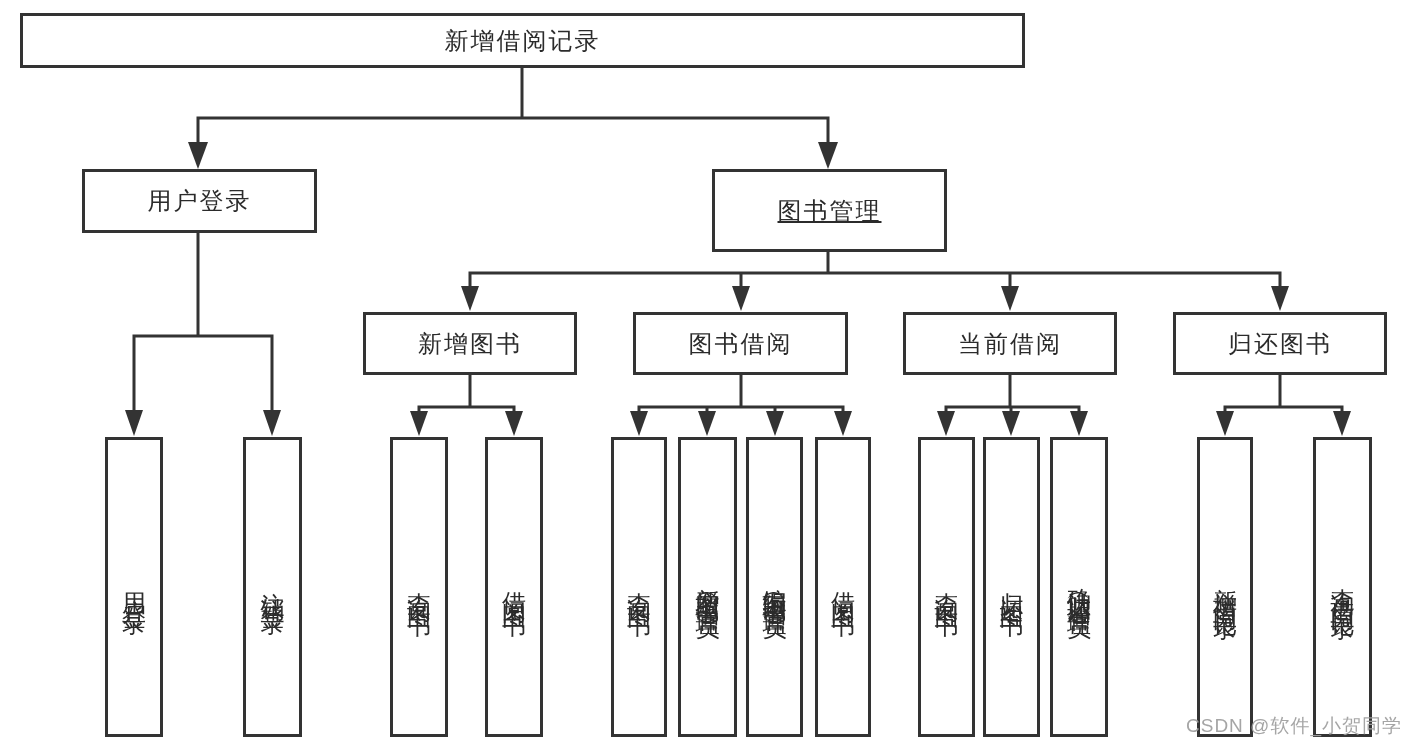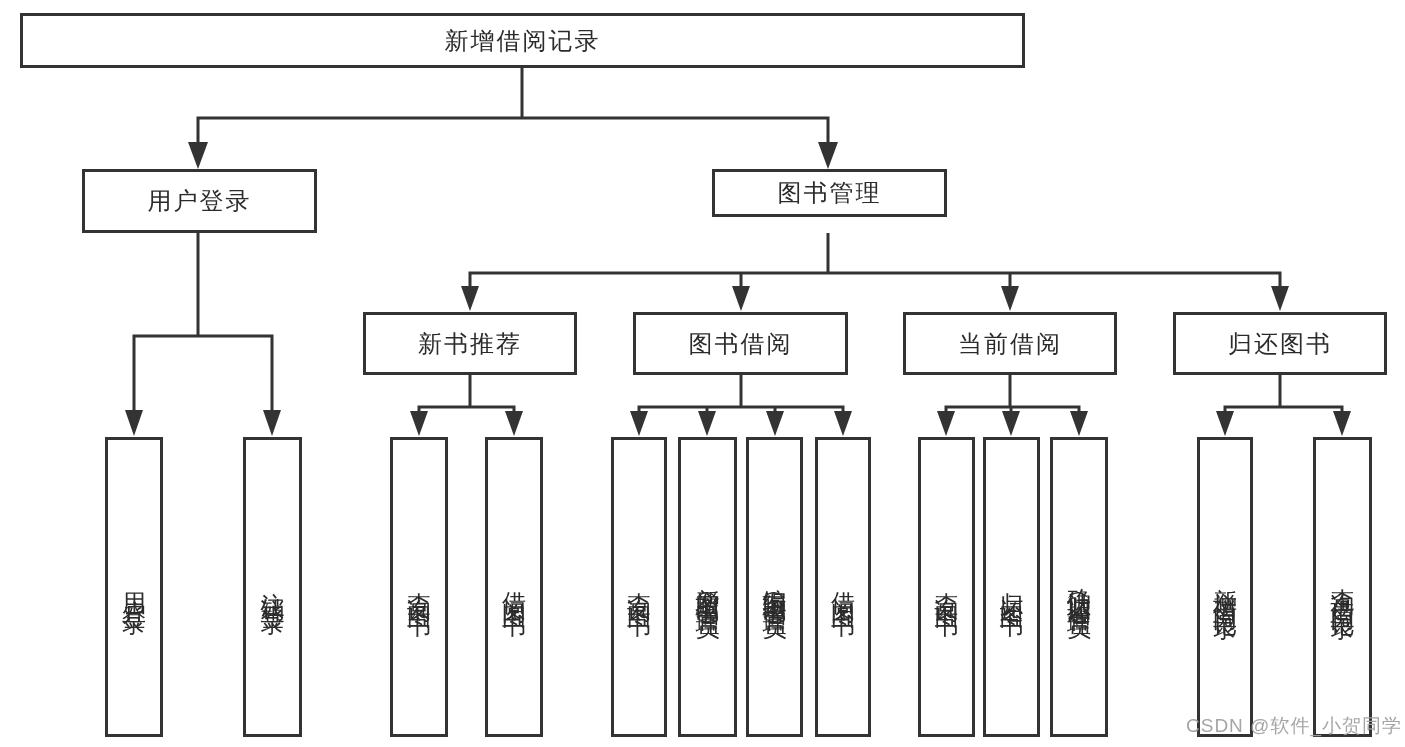--- a/index.html
+++ b/index.html
@@ -89,26 +89,26 @@
     </g>
   </svg>
 
   <div class="box" style="left:20px;top:13px;width:1005px;height:55px;">
     <span class="hlabel">新增借阅记录</span>
   </div>
 
   <div class="box" style="left:82px;top:169px;width:235px;height:64px;">
     <span class="hlabel">用户登录</span>
   </div>
-  <div class="box" style="left:712px;top:169px;width:235px;height:48px;">
+  <div class="box" style="left:712px;top:169px;width:235px;height:83px;text-decoration:underline;">
     <span class="hlabel">图书管理</span>
   </div>
 
   <div class="box" style="left:363px;top:312px;width:214px;height:63px;">
-    <span class="hlabel">新书推荐</span>
+    <span class="hlabel">新增图书</span>
   </div>
   <div class="box" style="left:903px;top:312px;width:214px;height:63px;">
     <span class="hlabel">当前借阅</span>
   </div>
   <div class="box" style="left:633px;top:312px;width:215px;height:63px;">
     <span class="hlabel">图书借阅</span>
   </div>
   <div class="box" style="left:1173px;top:312px;width:214px;height:63px;">
     <span class="hlabel">归还图书</span>
   </div>

